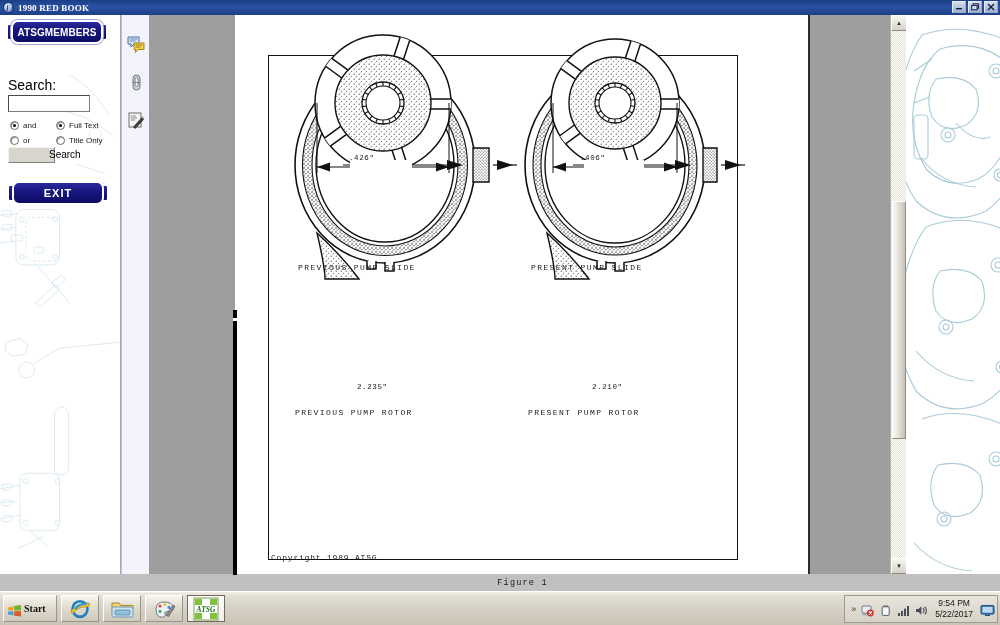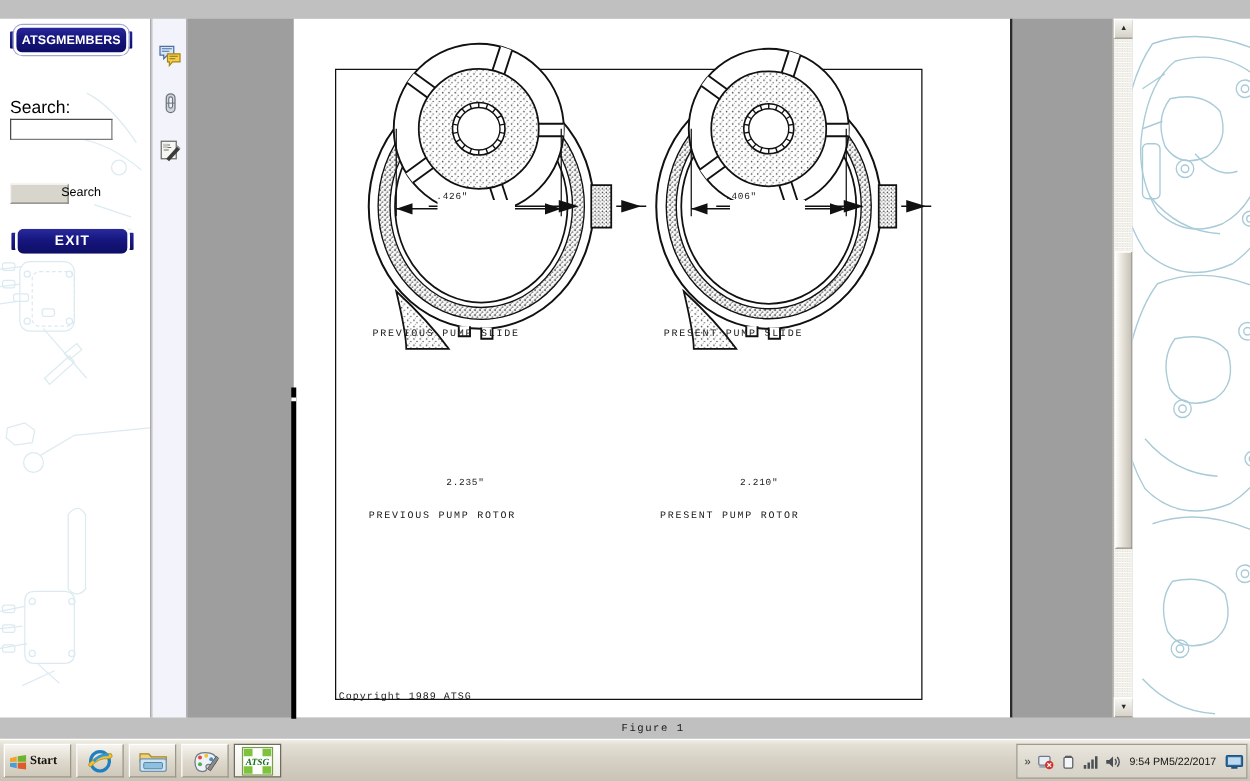--- a/index.html
+++ b/index.html
@@ -256,30 +256,52 @@
     background: linear-gradient(180deg,#ffffff,#f0eee6);
     border: 1px solid #6f6b60;
   }
   .tray {
     position: absolute; right: 2px; top: 3px; height: 28px;
     display: flex; align-items: center; gap: 5px;
     border: 1px solid #a09b8f; background: rgba(255,255,255,.22);
     padding: 0 4px 0 6px;
   }
   .tray-time {
-    display: flex; flex-direction: row; align-items: center;
+    display: flex; flex-direction: column; align-items: center;
     font-size: 8.5px; color: #141410; line-height: 11px; margin: 0 2px;
   }
   .tray-ico { width: 13px; height: 13px; position: relative; }
 </style>
 </head>
 <body>
 
 <div id="app">
 
+  <div class="titlebar">
+    <div class="title-icon"></div>
+    <div class="title-text">1990 RED BOOK</div>
+    <div class="win-btns">
+      <div class="win-btn">
+        <svg width="8" height="8" viewBox="0 0 8 8">
+            <rect x="1" y="5" width="6" height="1.4" fill="#10203f"></rect>
+          </svg>
+      </div>
+      <div class="win-btn">
+        <svg width="9" height="8" viewBox="0 0 9 8">
+          <rect x="2.2" y="0.8" width="5.4" height="4.4" fill="none" stroke="#10203f" stroke-width="1"></rect>
+          <rect x="0.7" y="2.4" width="5.4" height="4.4" fill="#cfd9ee" stroke="#10203f" stroke-width="1"></rect>
+        </svg>
+      </div>
+      <div class="win-btn">
+        <svg width="8" height="8" viewBox="0 0 8 8">
+            <path d="M1 1 L7 7 M7 1 L1 7" stroke="#10203f" stroke-width="1.4"></path>
+          </svg>
+      </div>
+    </div>
+  </div>
 
   <div class="sidebar">
     <svg class="sidebar-wm" viewBox="0 0 121 559" preserveAspectRatio="none">
       <g stroke="#b9d6e4" fill="none" stroke-width="1">
         <rect x="16" y="196" width="44" height="56" rx="8"></rect>
         <rect x="26" y="204" width="34" height="44" rx="6" stroke-dasharray="3 2"></rect>
         <circle cx="22" cy="206" r="2.5"></circle>
           <circle cx="22" cy="244" r="2.5"></circle>
         <circle cx="56" cy="206" r="2.5"></circle>
           <circle cx="56" cy="244" r="2.5"></circle>
@@ -316,20 +338,42 @@
       <div class="tab-r"></div>
       <div class="plate">
         <span>ATSGMEMBERS</span>
       </div>
     </div>
 
     <div class="search-label">Search:</div>
 
     <input class="search-input" type="text" value="" style="">
 
+    <div class="radio-grid">
+      <div class="rrow">
+        <div class="ritem c1">
+          <span class="rdot on"></span>
+          <span class="rtext">and</span>
+        </div>
+        <div class="ritem">
+          <span class="rdot on"></span>
+          <span class="rtext">Full Text</span>
+        </div>
+      </div>
+      <div class="rrow">
+        <div class="ritem c1">
+          <span class="rdot"></span>
+          <span class="rtext">or</span>
+        </div>
+        <div class="ritem">
+          <span class="rdot"></span>
+          <span class="rtext">Title Only</span>
+        </div>
+      </div>
+    </div>
 
     <div class="search-btn">Search</div>
 
     <div class="exit-btn">
       <div class="tab-l"></div>
       <div class="tab-r"></div>
       <div class="plate">
         <span>EXIT</span>
       </div>
     </div>

